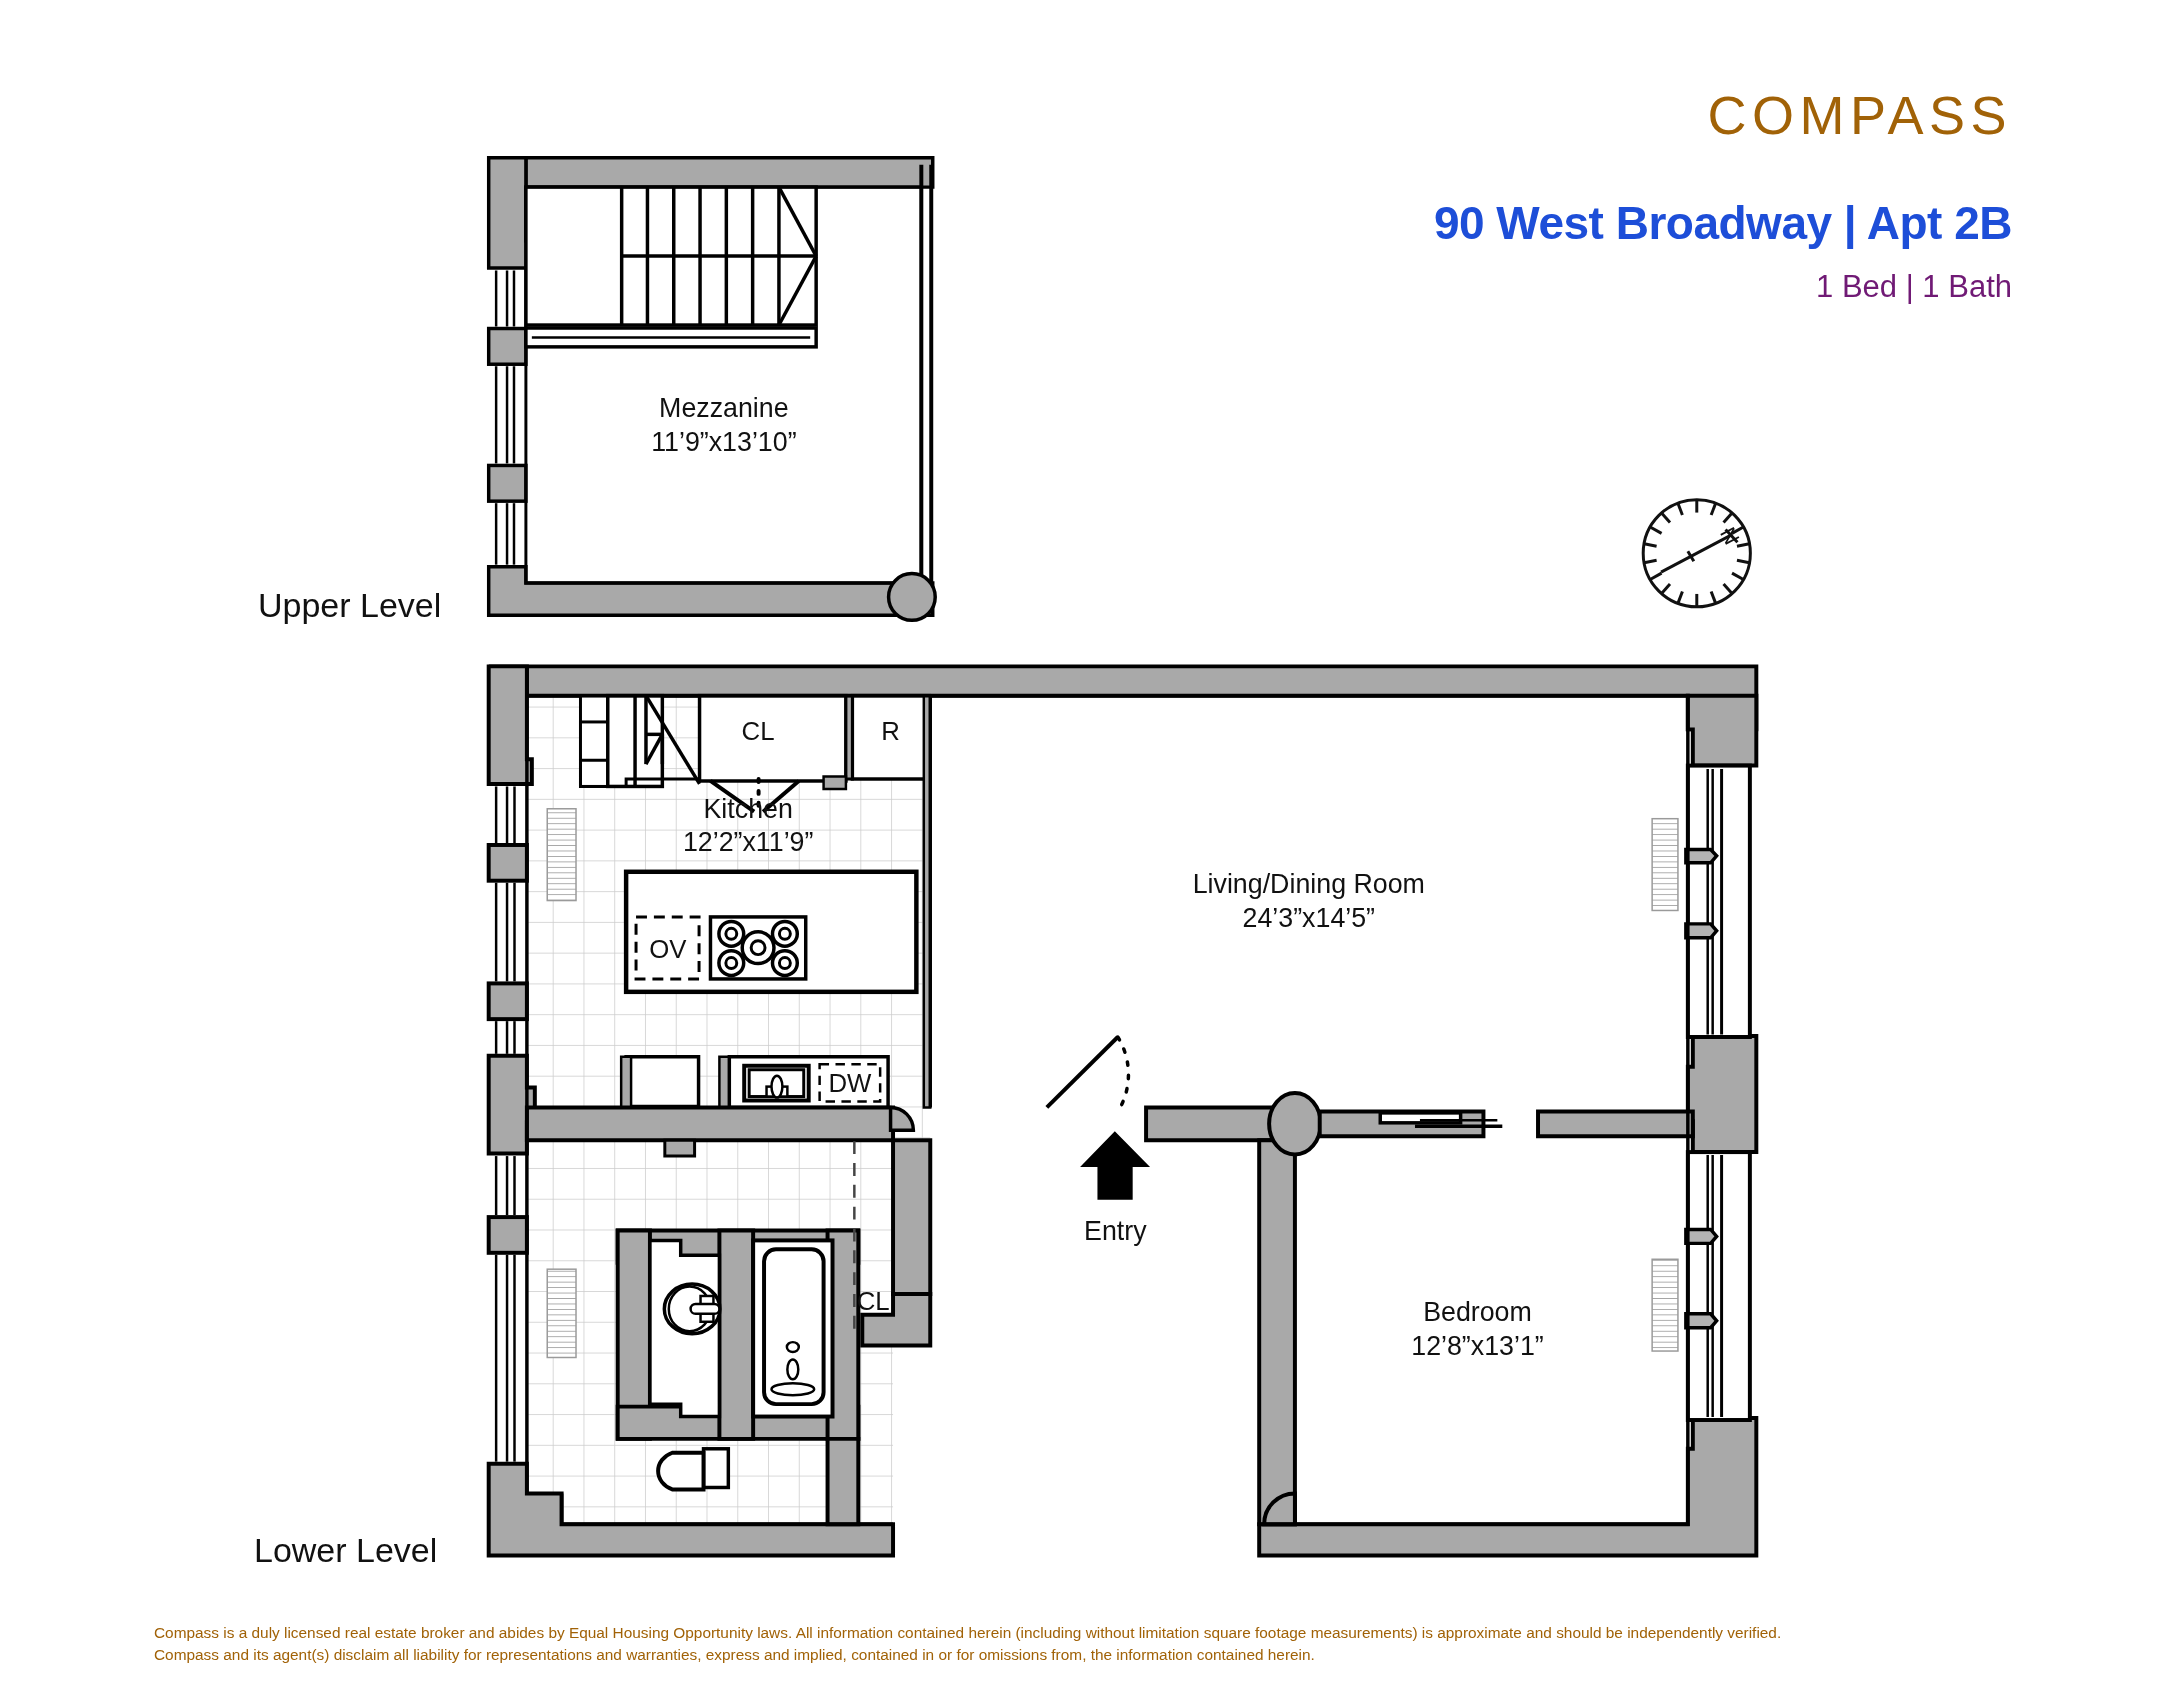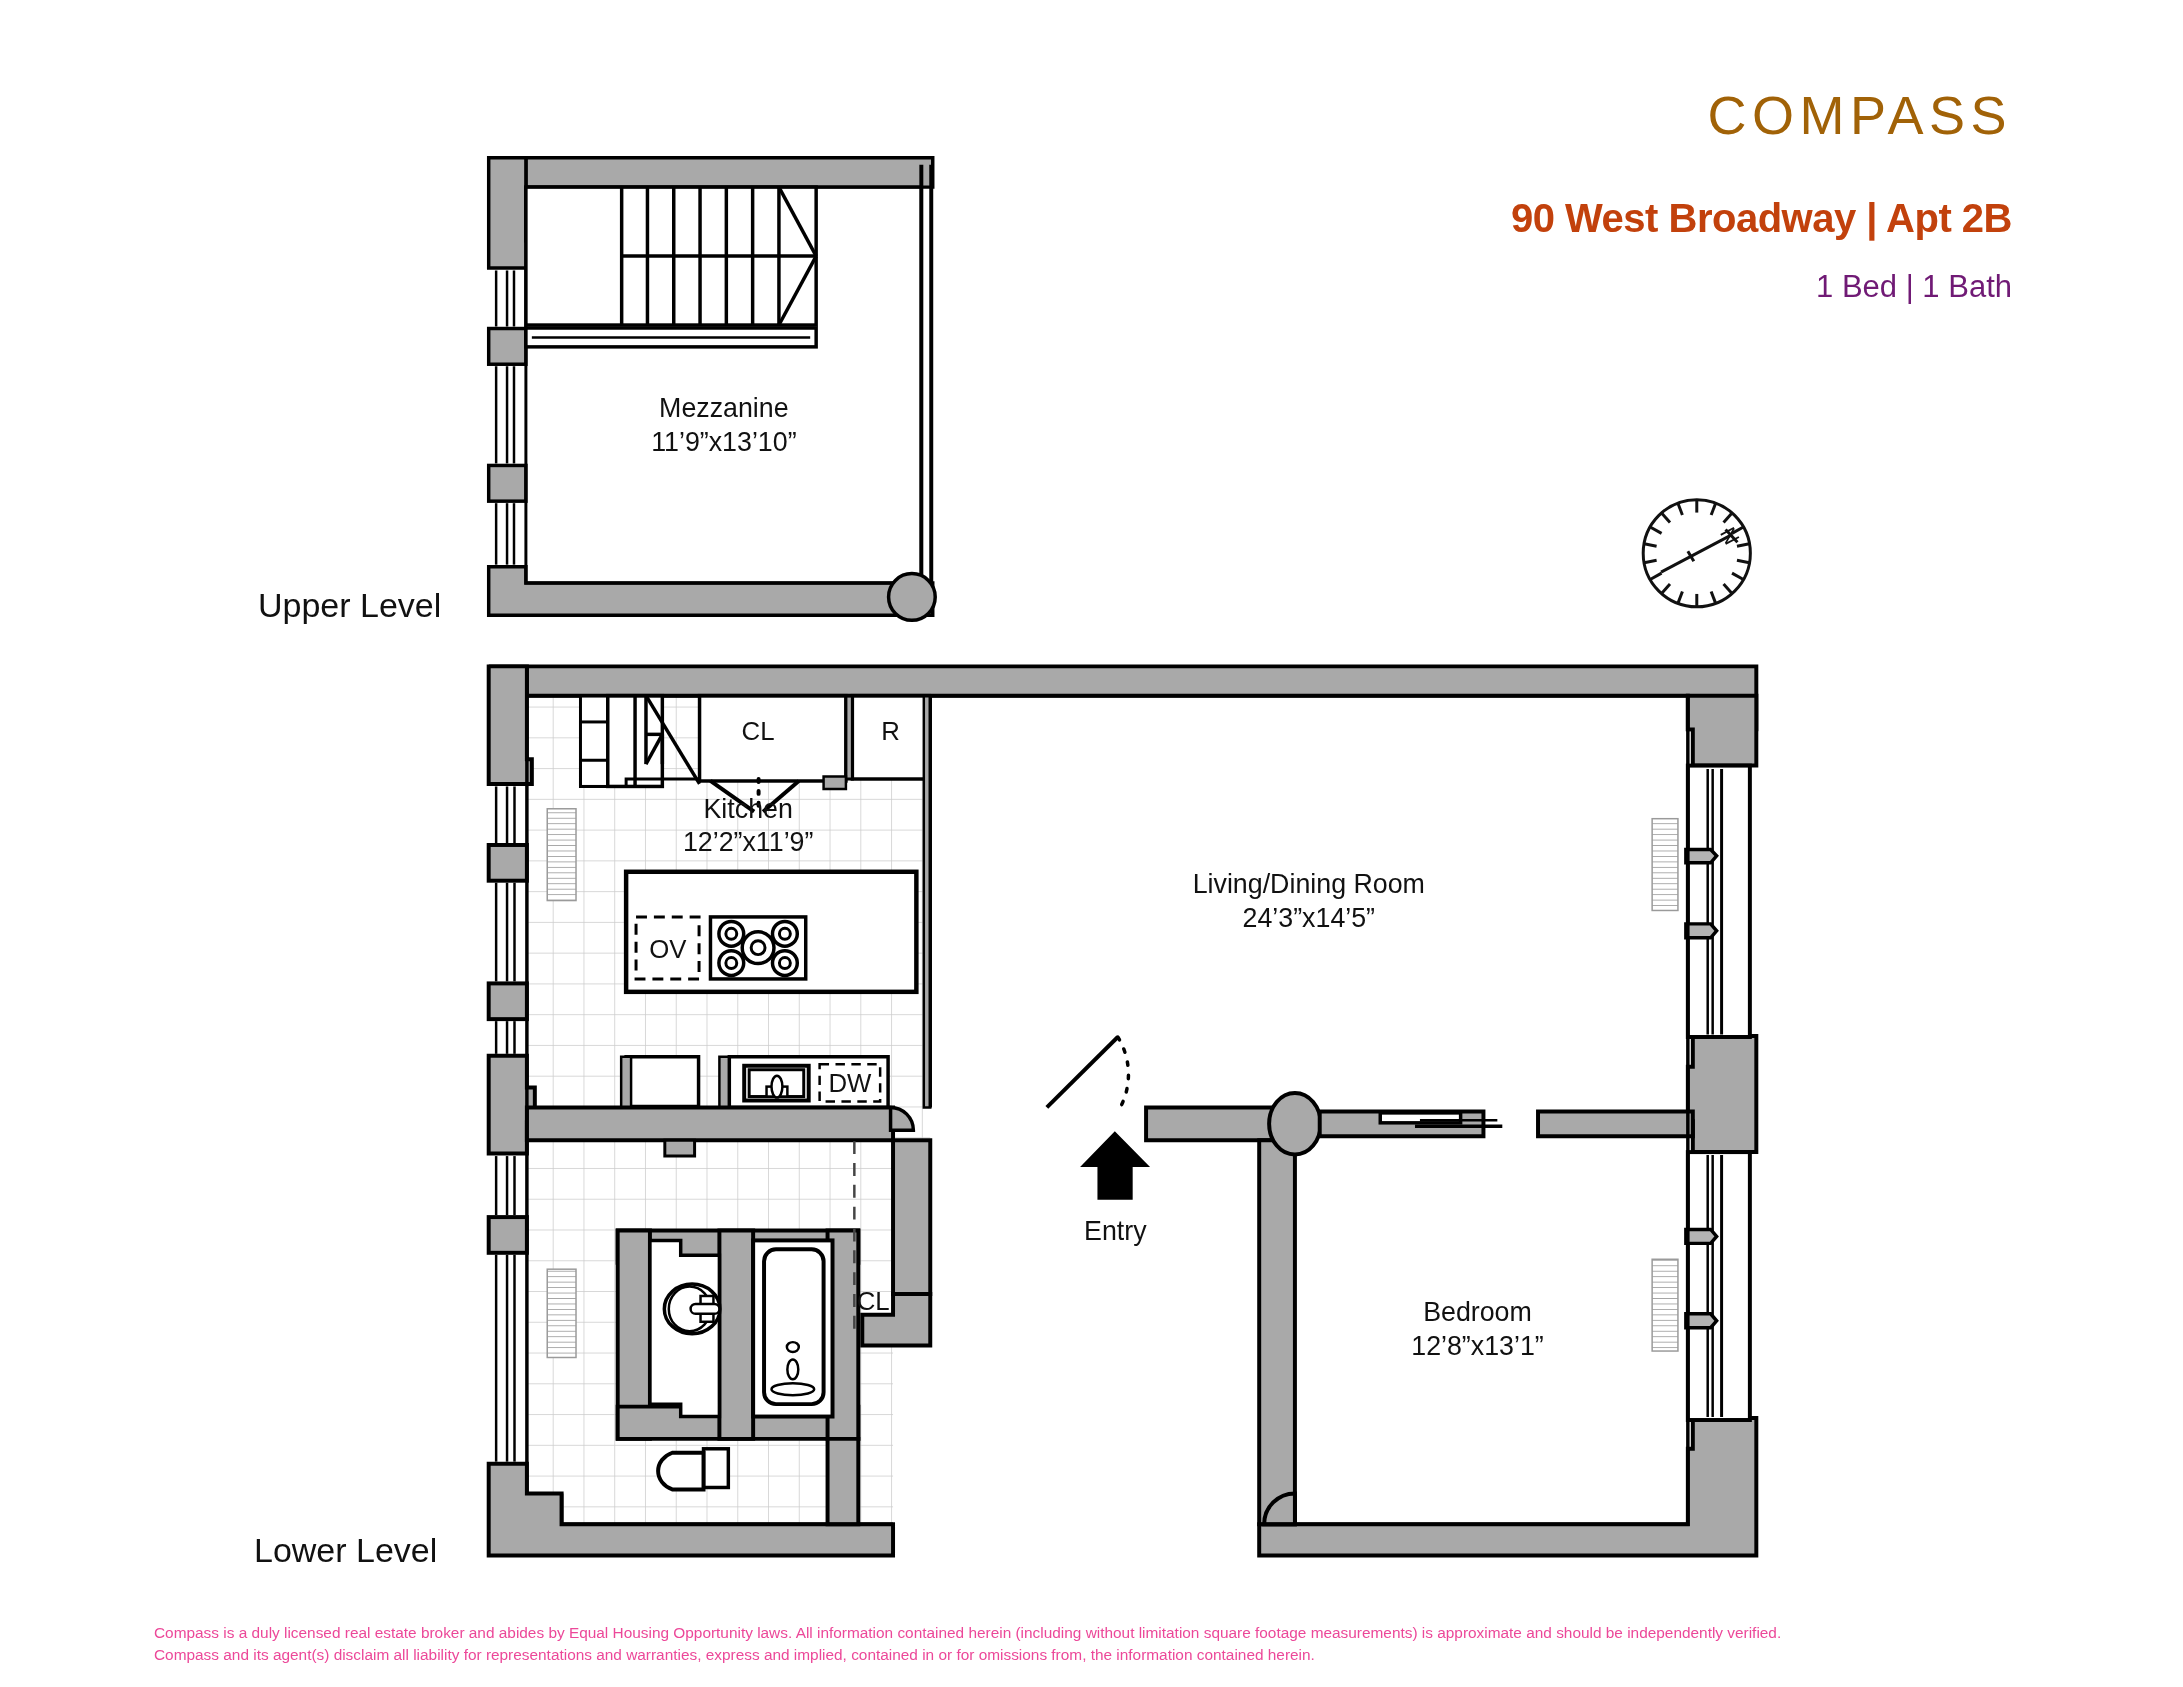--- a/index.html
+++ b/index.html
@@ -34,23 +34,23 @@
     font-size: 54px;
     letter-spacing: 5.5px;
     font-weight: 400;
     color: #a16207;
     white-space: nowrap;
   }
   .hdr-title {
     position: absolute;
     right: 171px;
     top: 196px;
-    font-size: 40px;
+    font-size: 46px;
     font-weight: 700;
-    color: #c2410c;
+    color: #1d4ed8;
     white-space: nowrap;
     letter-spacing: -0.5px;
   }
   .hdr-sub {
     position: absolute;
     right: 171px;
     top: 269px;
     font-size: 31px;
     font-weight: 400;
     color: #701a75;
@@ -65,21 +65,21 @@
   }
   #upper-level-label { left: 258px; top: 586px; }
   #lower-level-label { left: 254px; top: 1531px; }
   .footer {
     position: absolute;
     left: 154px;
     top: 1622px;
     width: 1886px;
     font-size: 15.4px;
     line-height: 1.42;
-    color: #ec4899;
+    color: #a16207;
     font-weight: 400;
   }
   .footer div { white-space: nowrap; }
 </style>
 </head>
 <body>
 
 <div id="page">
 
   <div class="hdr-brand">

